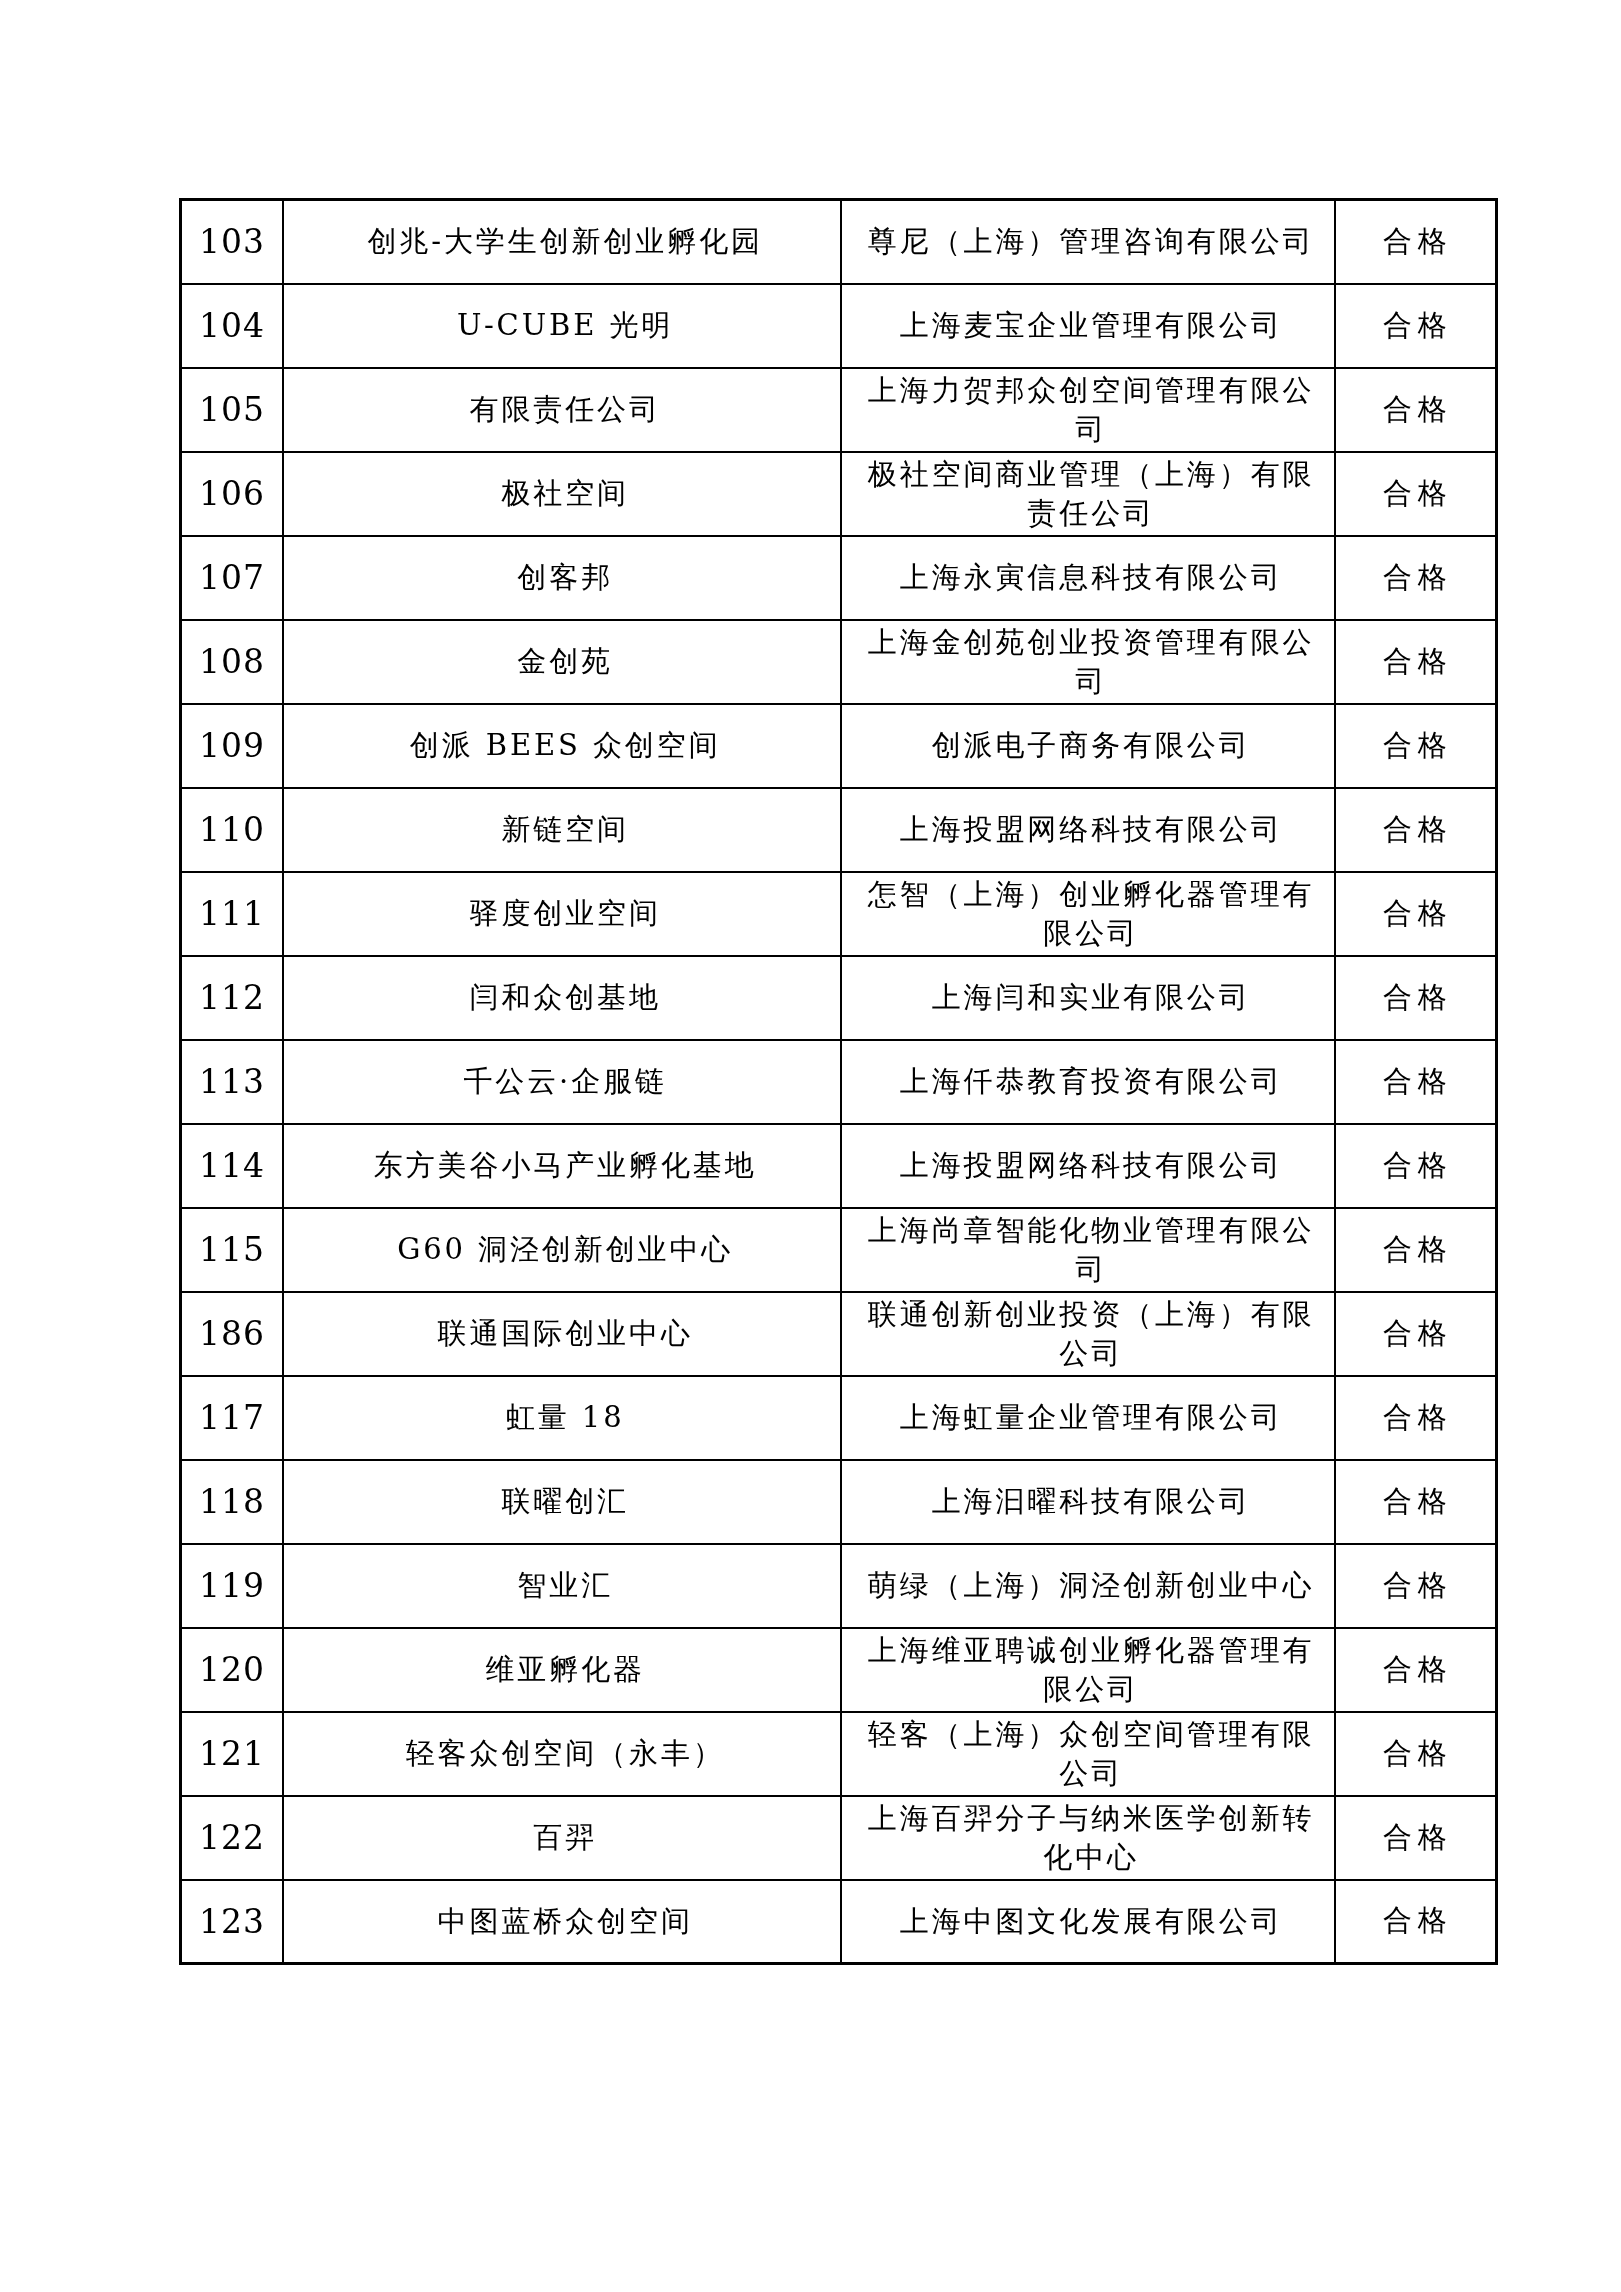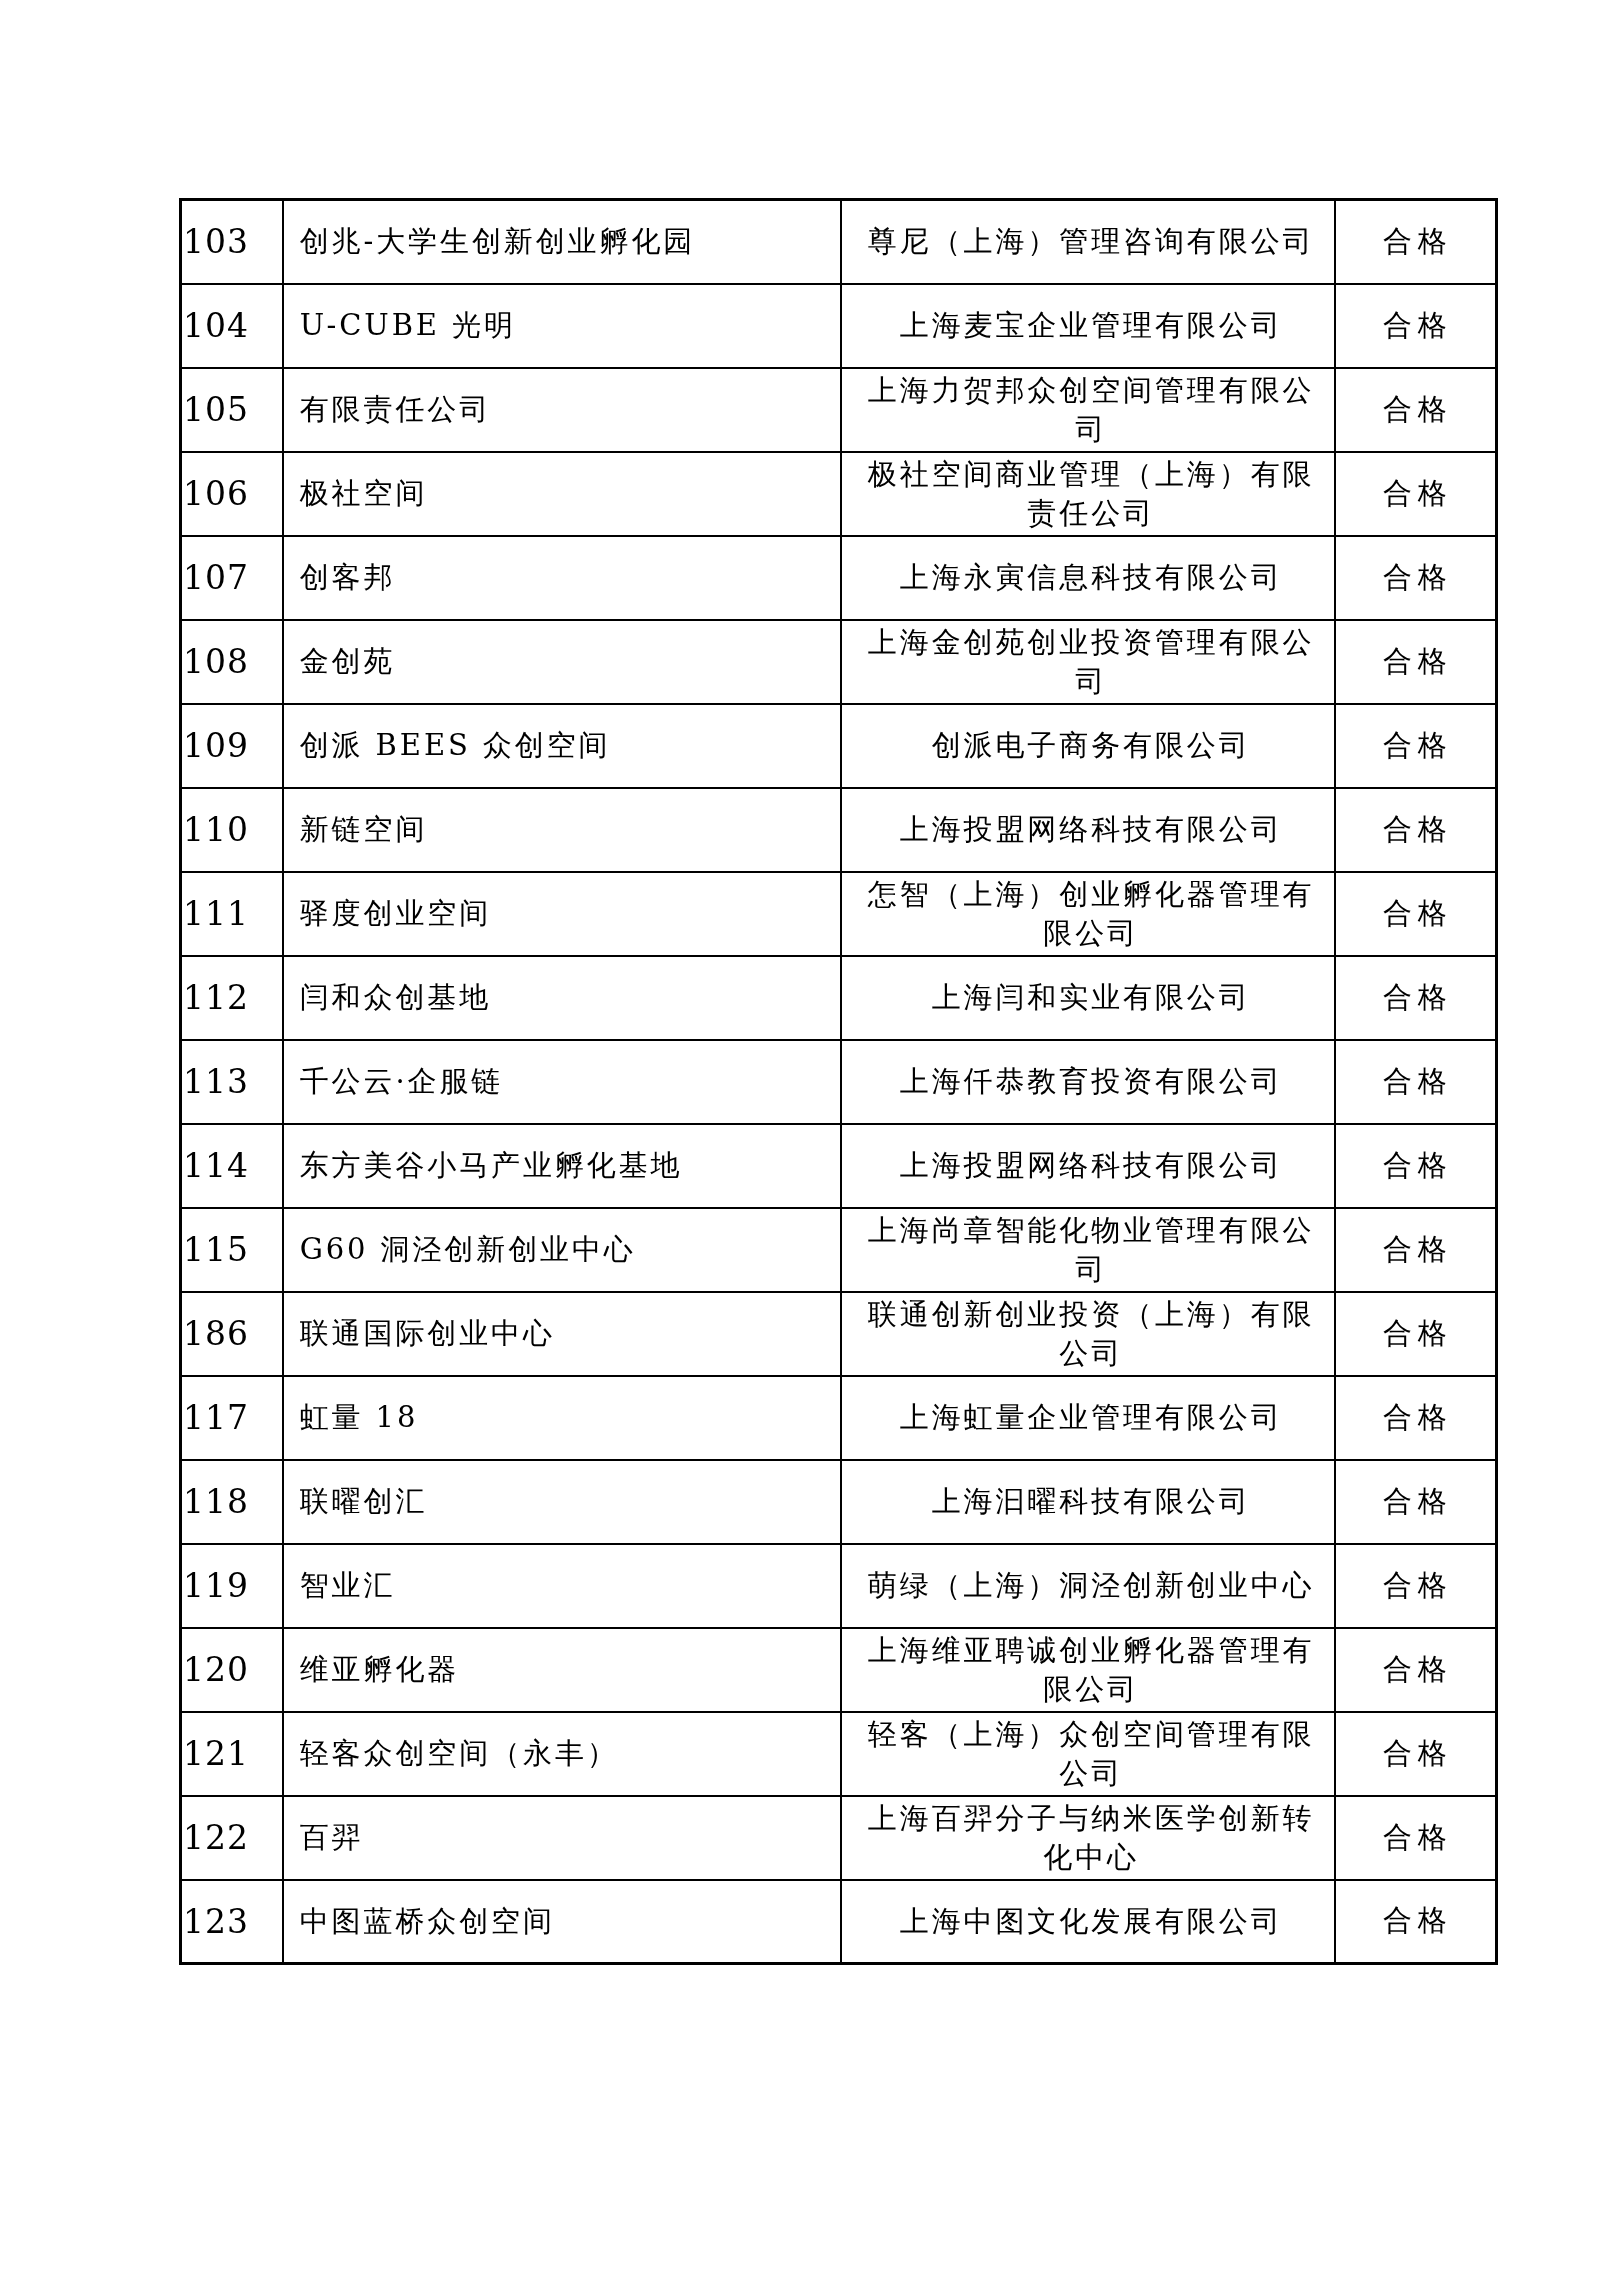--- a/index.html
+++ b/index.html
@@ -32,27 +32,27 @@
     border-left:2px solid var(--border-color);
     border-right:2px solid var(--border-color);
     border-top:2.9px solid var(--border-color);
     border-bottom:2.9px solid var(--border-color);
     vertical-align:middle;
     overflow:hidden;
   }
   tr.table-row{height:84px;}
   td.cell-number{
     width:98px;
-    text-align:left;
+    text-align:center;
     font-size:33px;
     letter-spacing:1px;
   }
   td.cell-name{
     width:531px;
-    text-align:left;
+    text-align:center;
     padding:2px 9.8px 2px 15.7px;
     font-size:29px;
     letter-spacing:2.9px;
     line-height:39px;
   }
   td.cell-company{
     width:470px;
     text-align:center;
     padding:2px 7.8px 2px 13.7px;
     font-size:29px;

